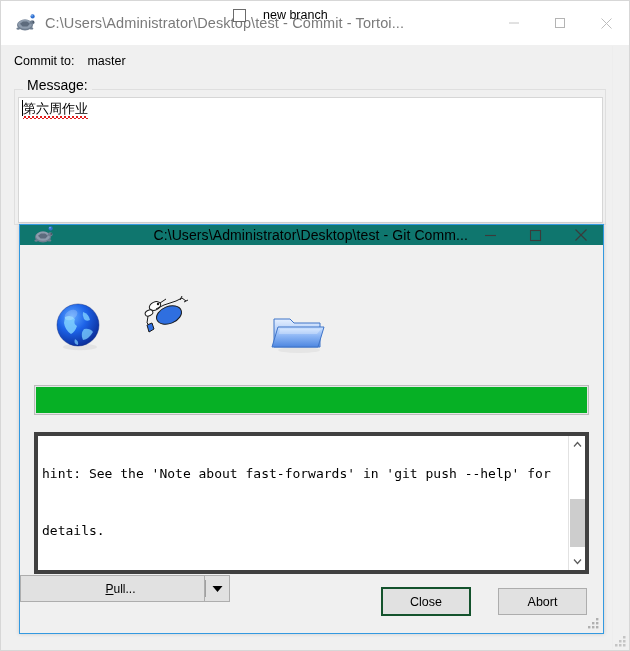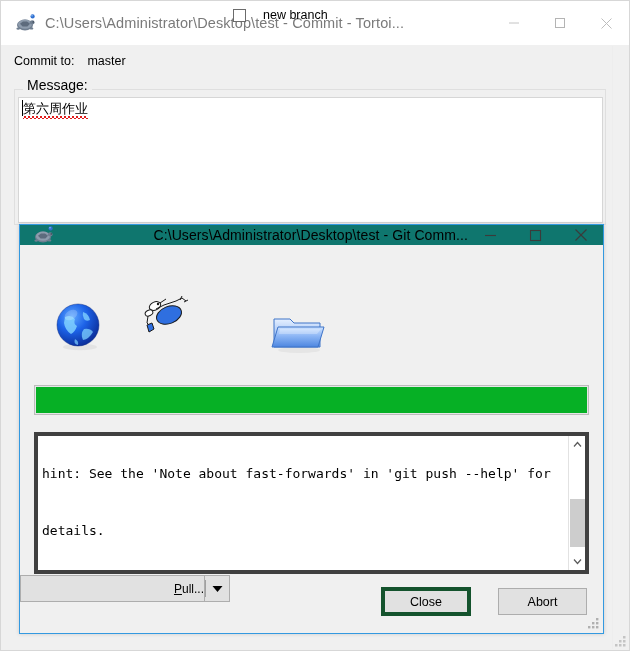--- a/index.html
+++ b/index.html
@@ -322,21 +322,21 @@
   }
   #pull-main {
     position: relative;
     flex: 1 1 auto;
     background: #e1e1e1;
     border: 1px solid #adadad;
     border-right: none;
     box-sizing: border-box;
     display: flex;
     align-items: center;
-    justify-content: flex-end;
+    justify-content: center;
     padding-left: 16px;
   }
   #pull-arrow {
     position: relative;
     width: 26px;
     background: #e1e1e1;
     border: 1px solid #adadad;
     box-sizing: border-box;
     display: flex;
     align-items: center;
@@ -349,21 +349,21 @@
     bottom: 4px;
     width: 1px;
     background: #a0a0a0;
   }
   .underline-char { text-decoration: underline; }
   #close-button {
     left: 361px;
     top: 12px;
     width: 90px;
     height: 29px;
-    border: 4px solid #14532d;
+    border: 2px solid #14532d;
     background: #e1e1e1;
   }
   #abort-button {
     left: 478px;
     top: 13px;
     width: 89px;
     height: 27px;
   }
   .inner-grip {
     position: absolute;

